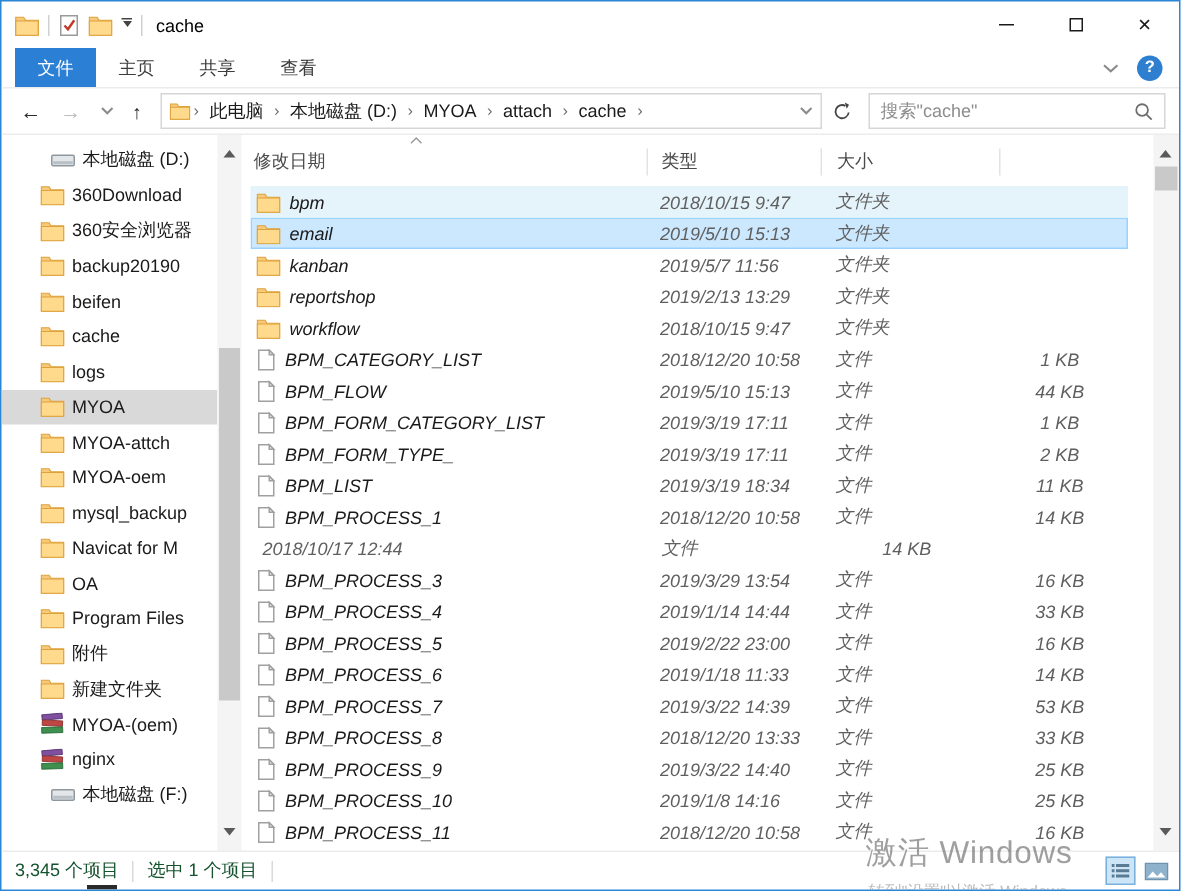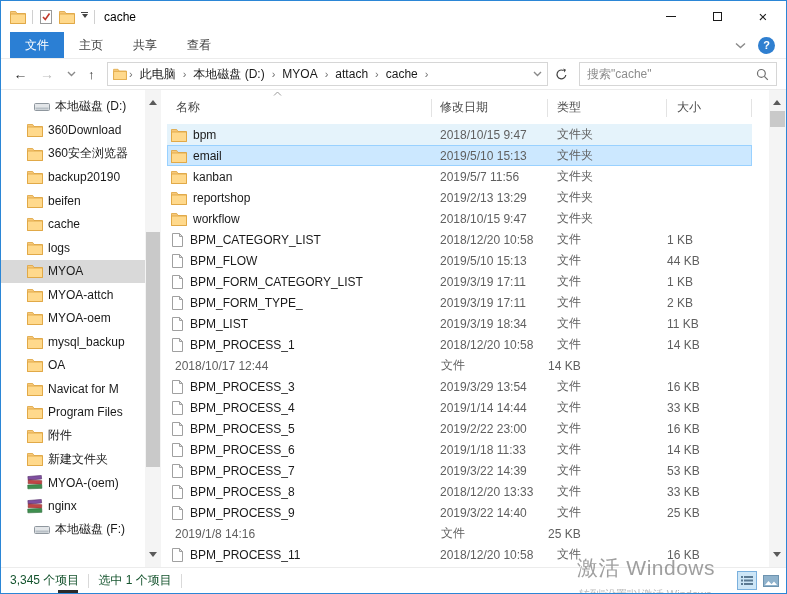--- a/index.html
+++ b/index.html
@@ -68,28 +68,28 @@
   .file-area{flex:1; position:relative; overflow:hidden;}
   .list-header{display:grid; grid-template-columns:271px 116px 119px 85px; height:34px; align-items:center; color:#4a4a4a; position:relative;}
   .hcell{position:relative; height:100%; display:flex; align-items:center;}
   .hcell:after{content:""; position:absolute; right:0; top:9px; height:18px; width:1px; background:#e3e3e3;}
   .hcell.h-name{padding-left:15px;}
   .hcell.h-date{padding-left:8px;}
   .hcell.h-type{padding-left:9px;}
   .hcell.h-size{padding-left:10px;}
   .sort-caret{position:absolute; left:112px; top:1px;}
   .rows{position:absolute; top:34px; left:6px; width:585px;}
-  .file-row{display:grid; grid-template-columns:265px 116px 119px 85px; height:21px; align-items:center;}
+  .file-row{display:grid; grid-template-columns:265px 116px 119px 85px; height:21px; align-items:center;font-style:italic;}
   .file-row.hover{background:#e5f3fb;}
   .file-row.selected{background:#cce8ff; box-shadow:inset 0 0 0 1px #99d1ff;}
   .cell-name{display:flex; align-items:center; gap:6px; padding-left:4px; overflow:hidden; white-space:nowrap; color:#1a1a1a;}
   .cell-date,.cell-type{color:#5f5f5f; white-space:nowrap; overflow:hidden;}
   .cell-date{padding-left:8px;}
   .cell-type{padding-left:9px;}
-  .cell-size{color:#5f5f5f; text-align:left; padding-right:6px; white-space:nowrap;}
+  .cell-size{color:#5f5f5f; text-align:center; padding-right:6px; white-space:nowrap;}
   .file-row .ic{display:none; flex-shrink:0;}
   .file-row.icon-folder .ic-folder{display:inline-flex;}
   .file-row.icon-file .ic-file{display:inline-flex;}
   .list-scroll{position:absolute; right:0; top:0; bottom:0; width:17px; background:#f4f4f4;}
   
   .statusbar{height:26px; display:flex; align-items:center; gap:9px; padding-left:9px; border-top:1px solid #ececec; position:relative;}
   .status-text{color:#14532d;}
   .status-sep{width:1px; height:14px; background:#d9d9d9;}
   .view-btns{margin-left:auto; display:flex; align-items:center; gap:4px; padding-right:5px; position:relative; z-index:60;}
   .view-btn{width:20px; height:19px; display:flex; align-items:center; justify-content:center;}
@@ -356,32 +356,32 @@
         </div>
         <div class="side-item icon-folder level-1">
 
           <span class="ic ic-folder">
             <svg width="16" height="14" viewBox="0 0 16 14">
               <path d="M.5 1.5h5.2l1.3 2h8.5v10H.5z" fill="#f7c97a" stroke="#dda23c" stroke-width=".8"></path>
               <path d="M.5 4h15v9.5H.5z" fill="#ffd98c" stroke="#dda23c" stroke-width=".8"></path>
             </svg>
           </span>
 
+          <span class="side-label">Navicat for M</span>
+        </div>
+        <div class="side-item icon-folder level-1">
+
+          <span class="ic ic-folder">
+            <svg width="16" height="14" viewBox="0 0 16 14">
+              <path d="M.5 1.5h5.2l1.3 2h8.5v10H.5z" fill="#f7c97a" stroke="#dda23c" stroke-width=".8"></path>
+              <path d="M.5 4h15v9.5H.5z" fill="#ffd98c" stroke="#dda23c" stroke-width=".8"></path>
+            </svg>
+          </span>
+
           <span class="side-label">OA</span>
-        </div>
-        <div class="side-item icon-folder level-1">
-
-          <span class="ic ic-folder">
-            <svg width="16" height="14" viewBox="0 0 16 14">
-              <path d="M.5 1.5h5.2l1.3 2h8.5v10H.5z" fill="#f7c97a" stroke="#dda23c" stroke-width=".8"></path>
-              <path d="M.5 4h15v9.5H.5z" fill="#ffd98c" stroke="#dda23c" stroke-width=".8"></path>
-            </svg>
-          </span>
-
-          <span class="side-label">Navicat for M</span>
         </div>
         <div class="side-item icon-folder level-1">
 
           <span class="ic ic-folder">
             <svg width="16" height="14" viewBox="0 0 16 14">
               <path d="M.5 1.5h5.2l1.3 2h8.5v10H.5z" fill="#f7c97a" stroke="#dda23c" stroke-width=".8"></path>
               <path d="M.5 4h15v9.5H.5z" fill="#ffd98c" stroke="#dda23c" stroke-width=".8"></path>
             </svg>
           </span>
 
@@ -449,21 +449,20 @@
       <span class="tri-down"></span>
     </div>
 
     <div class="file-area">
       <div class="list-header">
         <span class="sort-caret">
           <svg width="9" height="5" viewBox="0 0 9 5">
               <path d="M1 4.5L4.5 1 8 4.5" fill="none" stroke="#9a9a9a"></path>
             </svg>
         </span>
-        <span class="hcell h-name">名称</span>
         <span class="hcell h-date">修改日期</span>
         <span class="hcell h-type">类型</span>
         <span class="hcell h-size">大小</span>
       </div>
       <div class="rows">
         <div class="file-row hover icon-folder">
             <span class="cell-name">
               <span class="ic ic-folder">
                 <svg width="16" height="14" viewBox="0 0 16 14">
                   <path d="M.5 1.5h5.2l1.3 2h8.5v10H.5z" fill="#f7c97a" stroke="#dda23c" stroke-width=".8"></path>
@@ -731,20 +730,30 @@
                   <path d="M8.5 1.5l3 3h-3z" fill="#e8e8e8" stroke="#a0a0a0"></path>
                 </svg>
               </span>
               <span>BPM_PROCESS_9</span>
             </span>
             <span class="cell-date">2019/3/22 14:40</span>
             <span class="cell-type">文件</span>
             <span class="cell-size">25 KB</span>
           </div>
           <div class="file-row icon-file">
+            <span class="cell-name">
+
+              <span class="ic ic-file">
+                <svg width="13" height="16" viewBox="0 0 13 16">
+                  <path d="M1.5 1.5h7l3 3v10h-10z" fill="#fff" stroke="#a0a0a0"></path>
+                  <path d="M8.5 1.5l3 3h-3z" fill="#e8e8e8" stroke="#a0a0a0"></path>
+                </svg>
+              </span>
+              <span>BPM_PROCESS_10</span>
+            </span>
             <span class="cell-date">2019/1/8 14:16</span>
             <span class="cell-type">文件</span>
             <span class="cell-size">25 KB</span>
           </div>
           <div class="file-row icon-file">
             <span class="cell-name">
 
               <span class="ic ic-file">
                 <svg width="13" height="16" viewBox="0 0 13 16">
                   <path d="M1.5 1.5h7l3 3v10h-10z" fill="#fff" stroke="#a0a0a0"></path>

